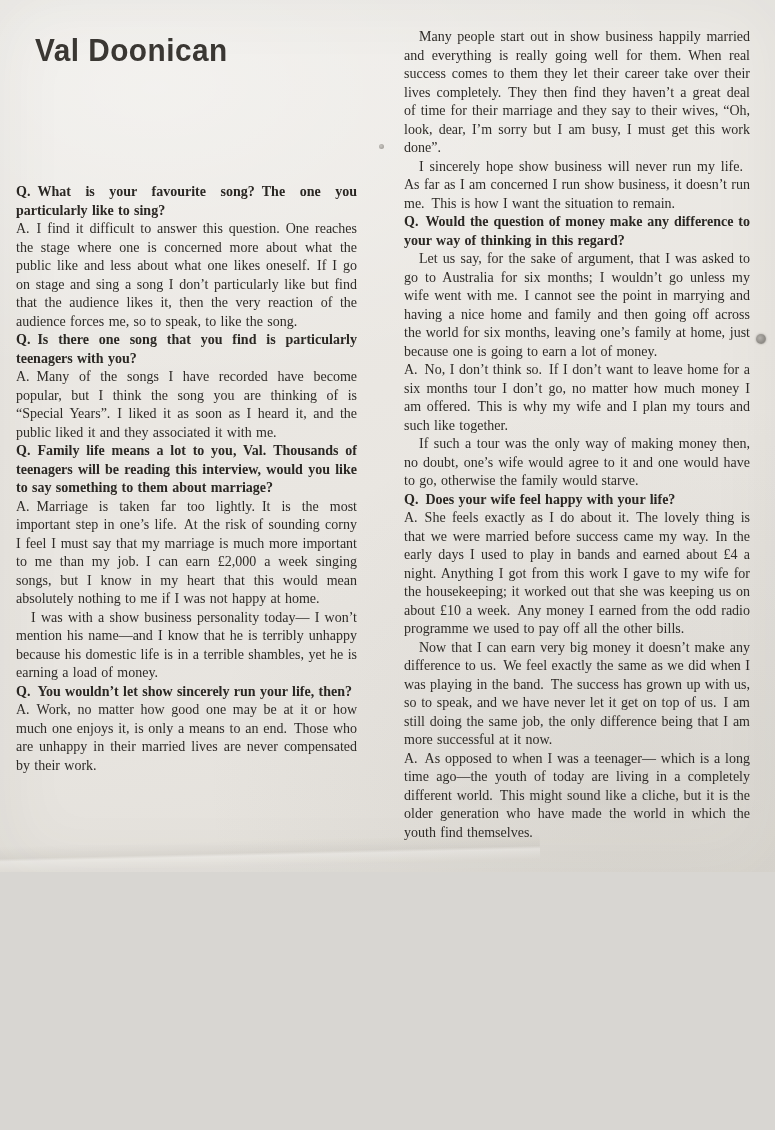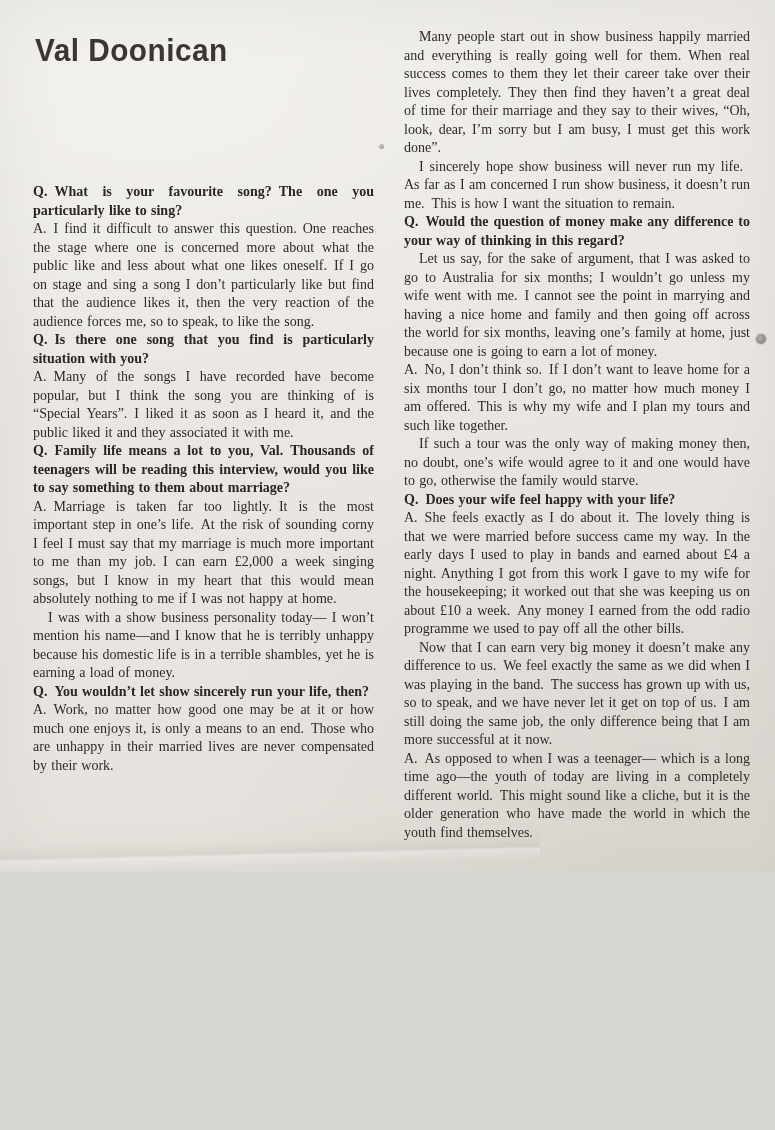--- a/index.html
+++ b/index.html
@@ -54,21 +54,21 @@
     transform-origin: left top;
     color: #3a3733;
   }
   .col {
     position: absolute;
     font-size: 14px;
     line-height: 18.5px;
     word-spacing: 0.06em;
   }
   .col-left {
-    left: 33px;
+    left: 16px;
     top: 183px;
     width: 341px;
   }
   .col-right {
     left: 404px;
     top: 28px;
     width: 346px;
   }
   .para {
     margin: 0;
@@ -122,21 +122,21 @@
 </head>
 <body>
 
 <div class="page">
 
   <h1 class="page-title">Val Doonican</h1>
 
   <div class="col col-left">
       <p class="para q">Q. What is your favourite song? The one you particularly like to sing?</p>
       <p class="para a">A. I find it difficult to answer this question. One reaches the stage where one is concerned more about what the public like and less about what one likes oneself. If I go on stage and sing a song I don’t particularly like but find that the audience likes it, then the very reaction of the audience forces me, so to speak, to like the song.</p>
-      <p class="para q">Q. Is there one song that you find is particularly situation with you?</p>
+      <p class="para q">Q. Is there one song that you find is particularly teenagers with you?</p>
       <p class="para a">A. Many of the songs I have recorded have become popular, but I think the song you are thinking of is “Special Years”. I liked it as soon as I heard it, and the public liked it and they associated it with me.</p>
       <p class="para q">Q. Family life means a lot to you, Val. Thousands of teenagers will be reading this interview, would you like to say something to them about marriage?</p>
       <p class="para a">A. Marriage is taken far too lightly. It is the most important step in one’s life. At the risk of sounding corny I feel I must say that my marriage is much more important to me than my job. I can earn £2,000 a week singing songs, but I know in my heart that this would mean absolutely nothing to me if I was not happy at home.</p>
       <p class="para p">I was with a show business personality today— I won’t mention his name—and I know that he is terribly unhappy because his domestic life is in a terrible shambles, yet he is earning a load of money.</p>
       <p class="para q">Q. You wouldn’t let show sincerely run your life, then?</p>
       <p class="para a">A. Work, no matter how good one may be at it or how much one enjoys it, is only a means to an end. Those who are unhappy in their married lives are never compensated by their work.</p>
     </div>
 
   <div class="col col-right">
       <p class="para p">Many people start out in show business happily married and everything is really going well for them. When real success comes to them they let their career take over their lives completely. They then find they haven’t a great deal of time for their marriage and they say to their wives, “Oh, look, dear, I’m sorry but I am busy, I must get this work done”.</p>

